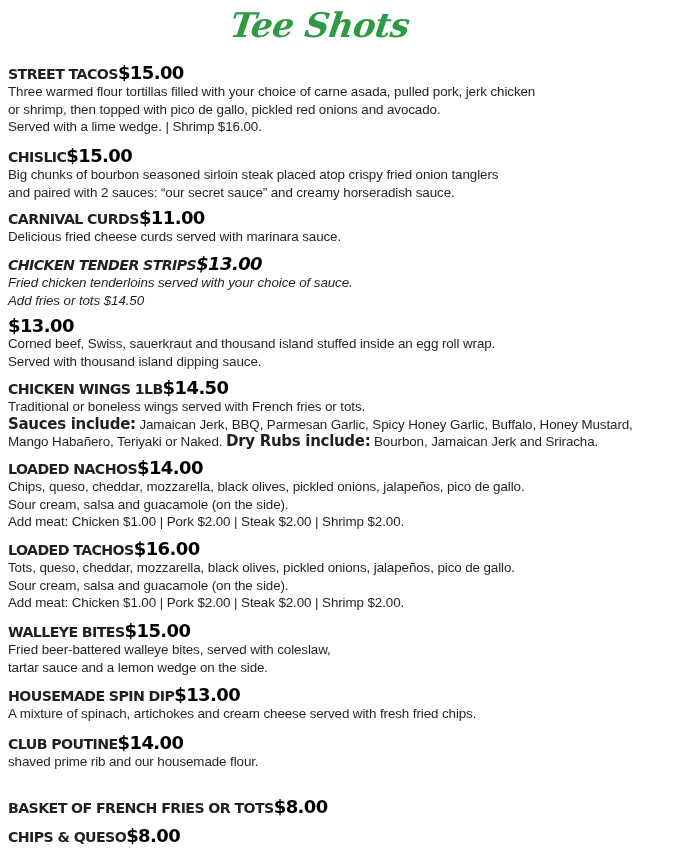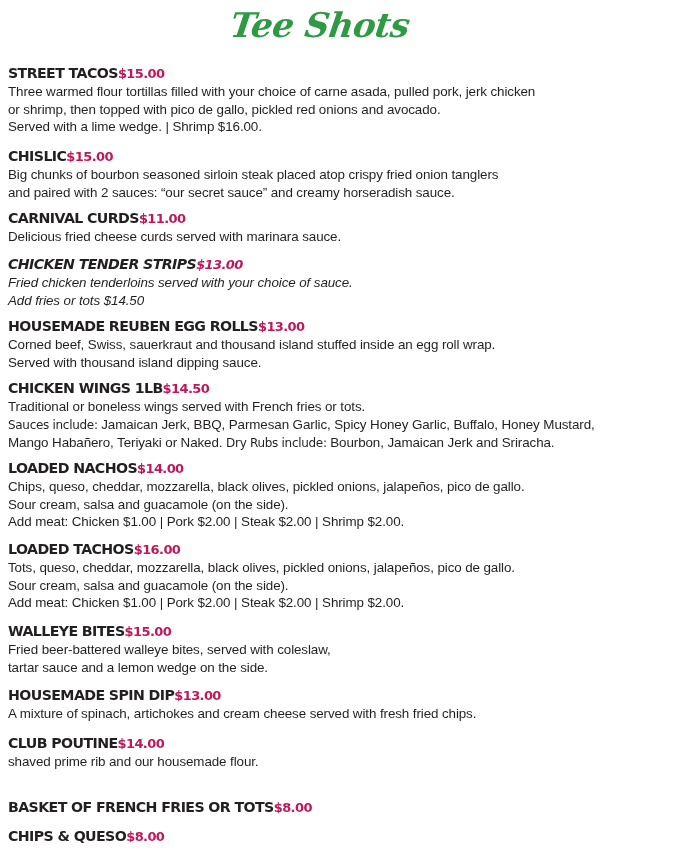--- a/index.html
+++ b/index.html
@@ -49,37 +49,37 @@
       font-family: "DejaVu Sans", sans-serif;
       font-weight: bold;
       font-size: 14.2px;
       letter-spacing: -0.6px;
       line-height: 18px;
       color: #231f20;
     }
     .price {
       font-family: "DejaVu Sans", sans-serif;
       font-weight: bold;
-      font-size: 13px;
+      font-size: 18px;
       letter-spacing: -0.6px;
       line-height: 18px;
-      color: #be185d;
+      color: #000000;
     }
     .desc {
       font-family: "Liberation Sans", sans-serif;
       font-size: 13.4px;
       line-height: 17.5px;
       color: #231f20;
       letter-spacing: -0.1px;
       white-space: nowrap;
     }
     .desc b {
       font-family: "DejaVu Sans", sans-serif;
-      font-weight: normal;
-      font-size: 12px;
+      font-weight: bold;
+      font-size: 15px;
       letter-spacing: -0.3px;
     }
   </style>
 </head>
 <body>
 
 <div class="title">Tee Shots</div>
 
 <div class="menu">
 
@@ -114,21 +114,20 @@
     <div class="row">
       <span class="name">CHICKEN TENDER STRIPS</span>
       <span class="price">$13.00</span>
     </div>
     <div class="desc">Fried chicken tenderloins served with your choice of sauce.</div>
     <div class="desc">Add fries or tots $14.50</div>
   </div>
 
   <div class="item" style="top:253px;">
     <div class="row">
-      <span class="name">HOUSEMADE REUBEN EGG ROLLS</span>
       <span class="price">$13.00</span>
     </div>
     <div class="desc">Corned beef, Swiss, sauerkraut and thousand island stuffed inside an egg roll wrap.</div>
     <div class="desc">Served with thousand island dipping sauce.</div>
   </div>
 
   <div class="item" style="top:315px;">
     <div class="row">
       <span class="name">CHICKEN WINGS 1LB</span>
       <span class="price">$14.50</span>

